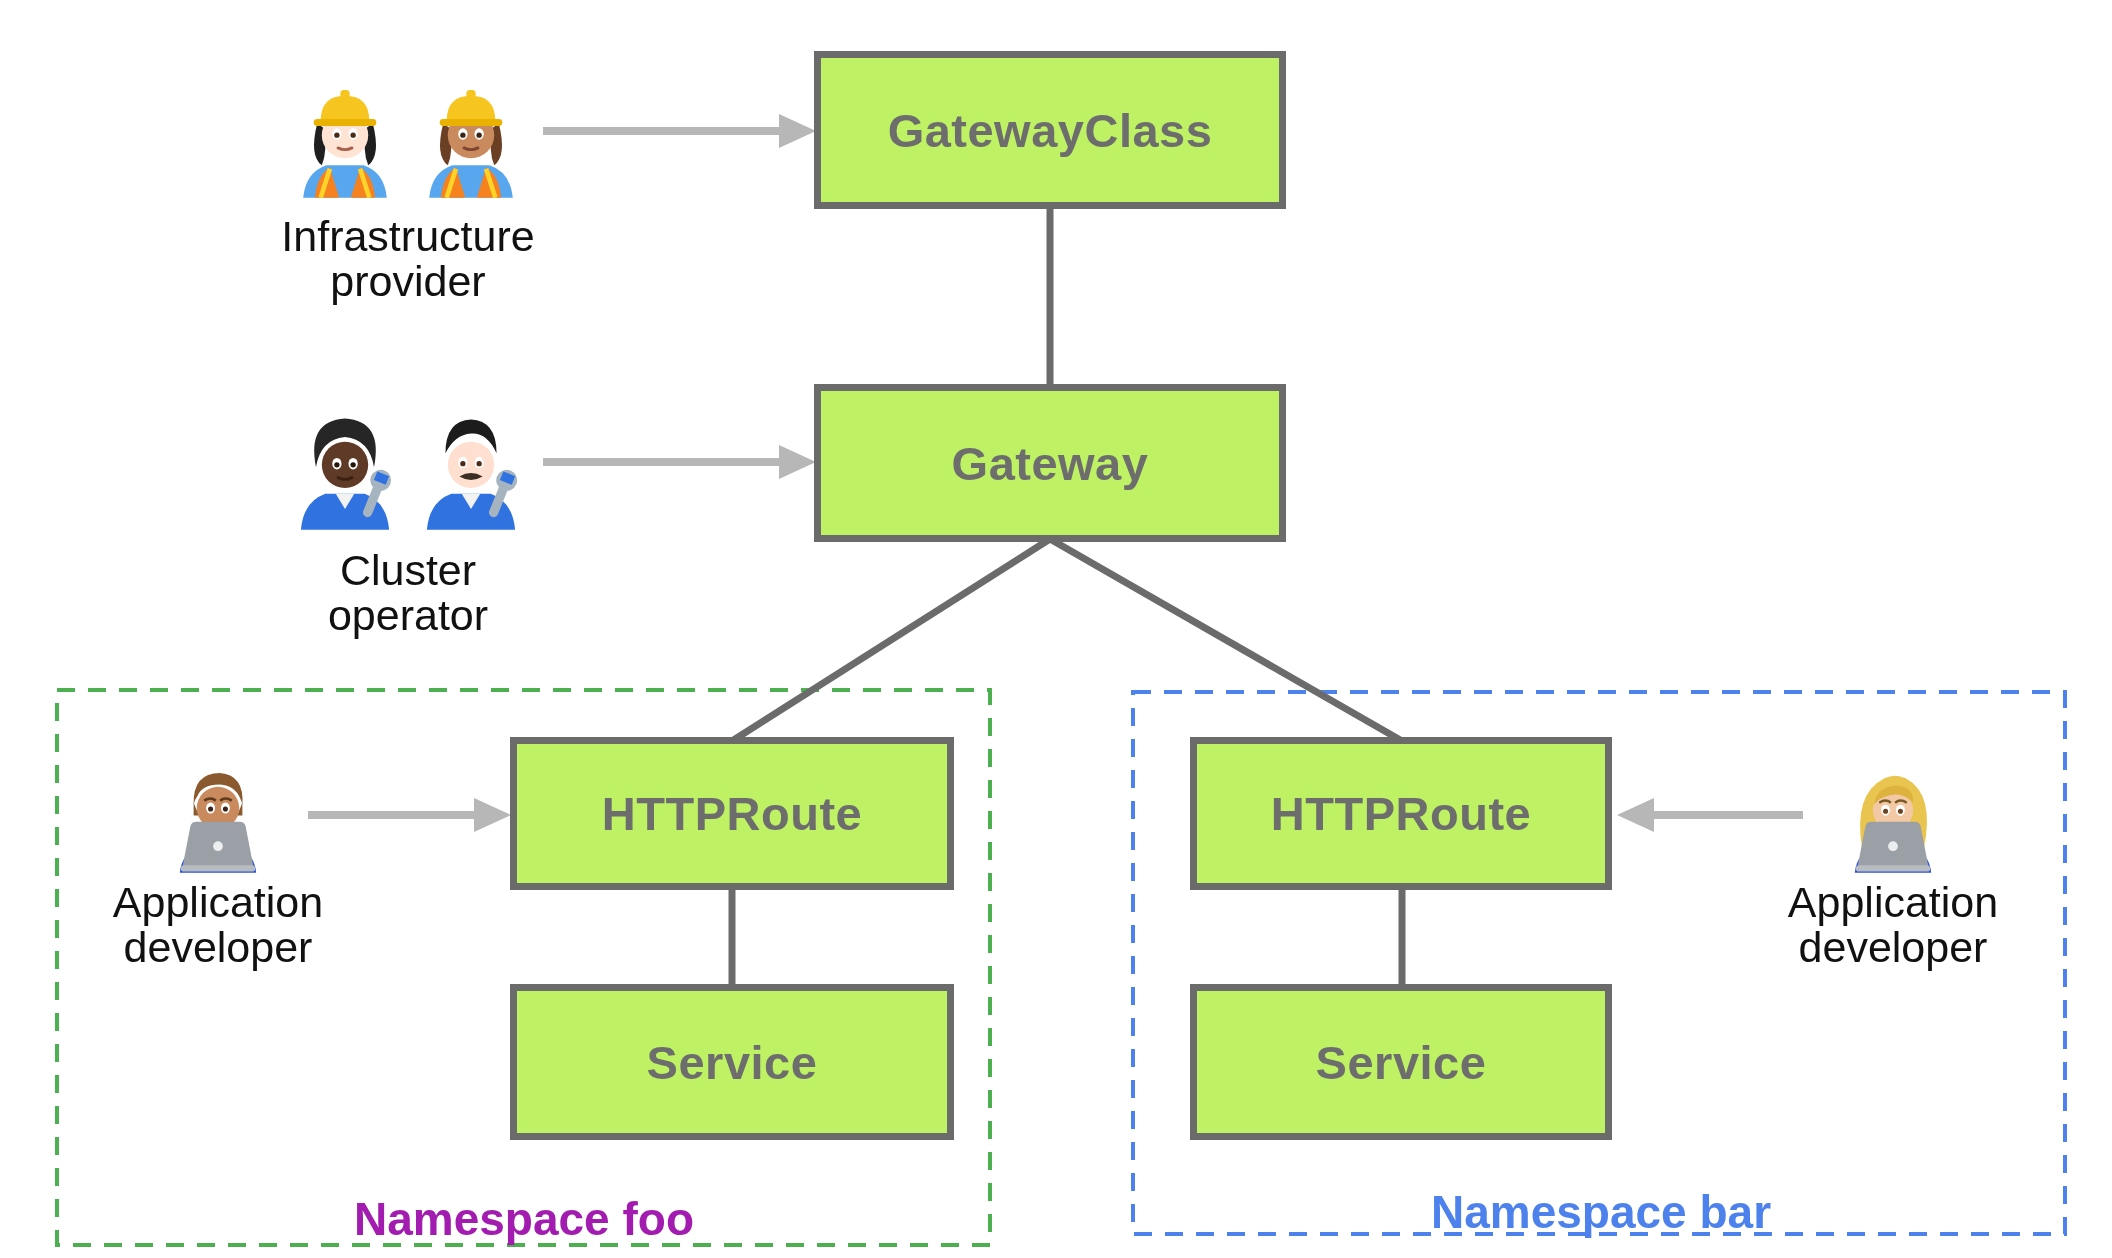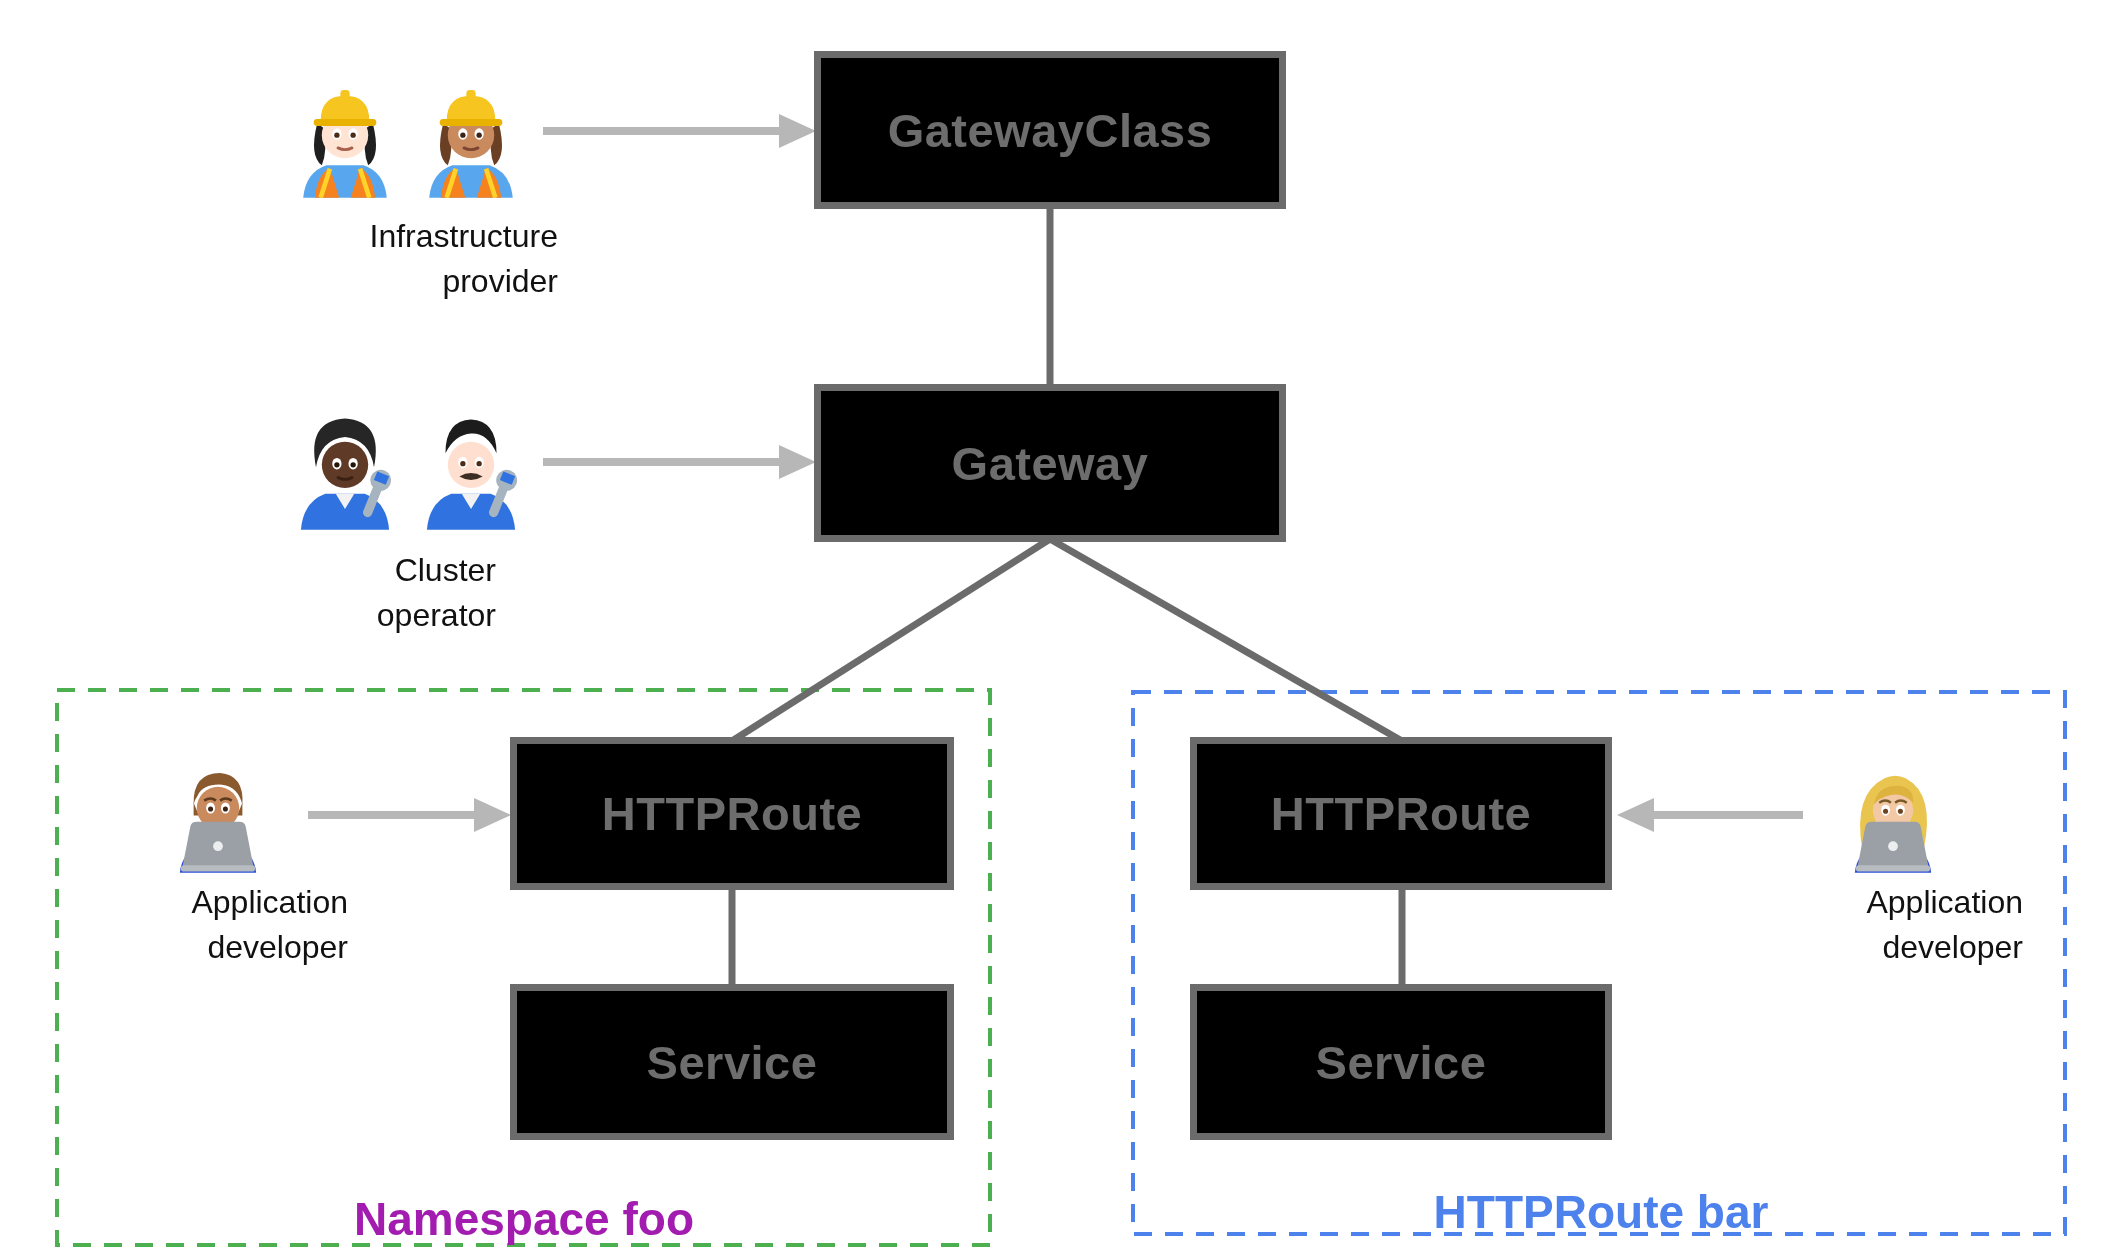--- a/index.html
+++ b/index.html
@@ -9,34 +9,34 @@
     width:2112px;height:1258px;
     background:#ffffff;
     font-family:"Liberation Sans", sans-serif;
     overflow:hidden;
   }
   .overlay{position:absolute;left:0;top:0;width:2112px;height:1258px;}
   .node{
     position:absolute;
     box-sizing:border-box;
     border:7px solid #6b6b6b;
-    background:#000000;
+    background:#bef264;
     display:flex;align-items:center;justify-content:center;
     z-index:2;
   }
   .node span{
     font-size:47px;font-weight:bold;color:#6d6d6d;letter-spacing:0.5px;
   }
   .persona-icons{
     position:absolute;display:flex;gap:10px;align-items:flex-end;justify-content:center;
     z-index:2;
   }
   .persona-label{
-    position:absolute;text-align:right;color:#111111;
-    font-size:32px;line-height:45px;font-weight:400;z-index:2;
+    position:absolute;text-align:center;color:#111111;
+    font-size:43px;line-height:45px;font-weight:400;z-index:2;
   }
   .ns-label{
     position:absolute;text-align:center;font-size:46px;font-weight:bold;z-index:2;white-space:nowrap;
   }
   .ns-label.foo{color:#a21caf;}
   .ns-label.bar{color:#4d82ec;}
 </style>
 </head>
 <body>
 
@@ -199,15 +199,15 @@
         <circle cx="57" cy="50" r="2.4" fill="#6b4423"></circle>
       <path d="M14 108 Q16 88 34 84 L66 84 Q84 88 86 108 Z" fill="#2b50d6"></path>
       <path d="M19 104 L81 104 Q84 104 83 100 L76 64 Q75 60 70 60 L30 60 Q25 60 24 64 L17 100 Q16 104 19 104 Z" fill="#9aa0a6"></path>
       <rect x="15" y="101" width="70" height="6" rx="3" fill="#b7bcc1"></rect>
       <circle cx="50" cy="83" r="4.6" fill="#eceef0"></circle>
     </svg>
   </div>
   <div class="persona-label" style="left:1763px;top:880px;width:260px;">Application developer</div>
 
   <div class="ns-label foo" style="left:324px;top:1192px;width:400px;">Namespace foo</div>
-  <div class="ns-label bar" style="left:1401px;top:1185px;width:400px;">HTTPRoute bar</div>
+  <div class="ns-label bar" style="left:1401px;top:1185px;width:400px;">Namespace bar</div>
 
 </div>
 
 </body></html>

